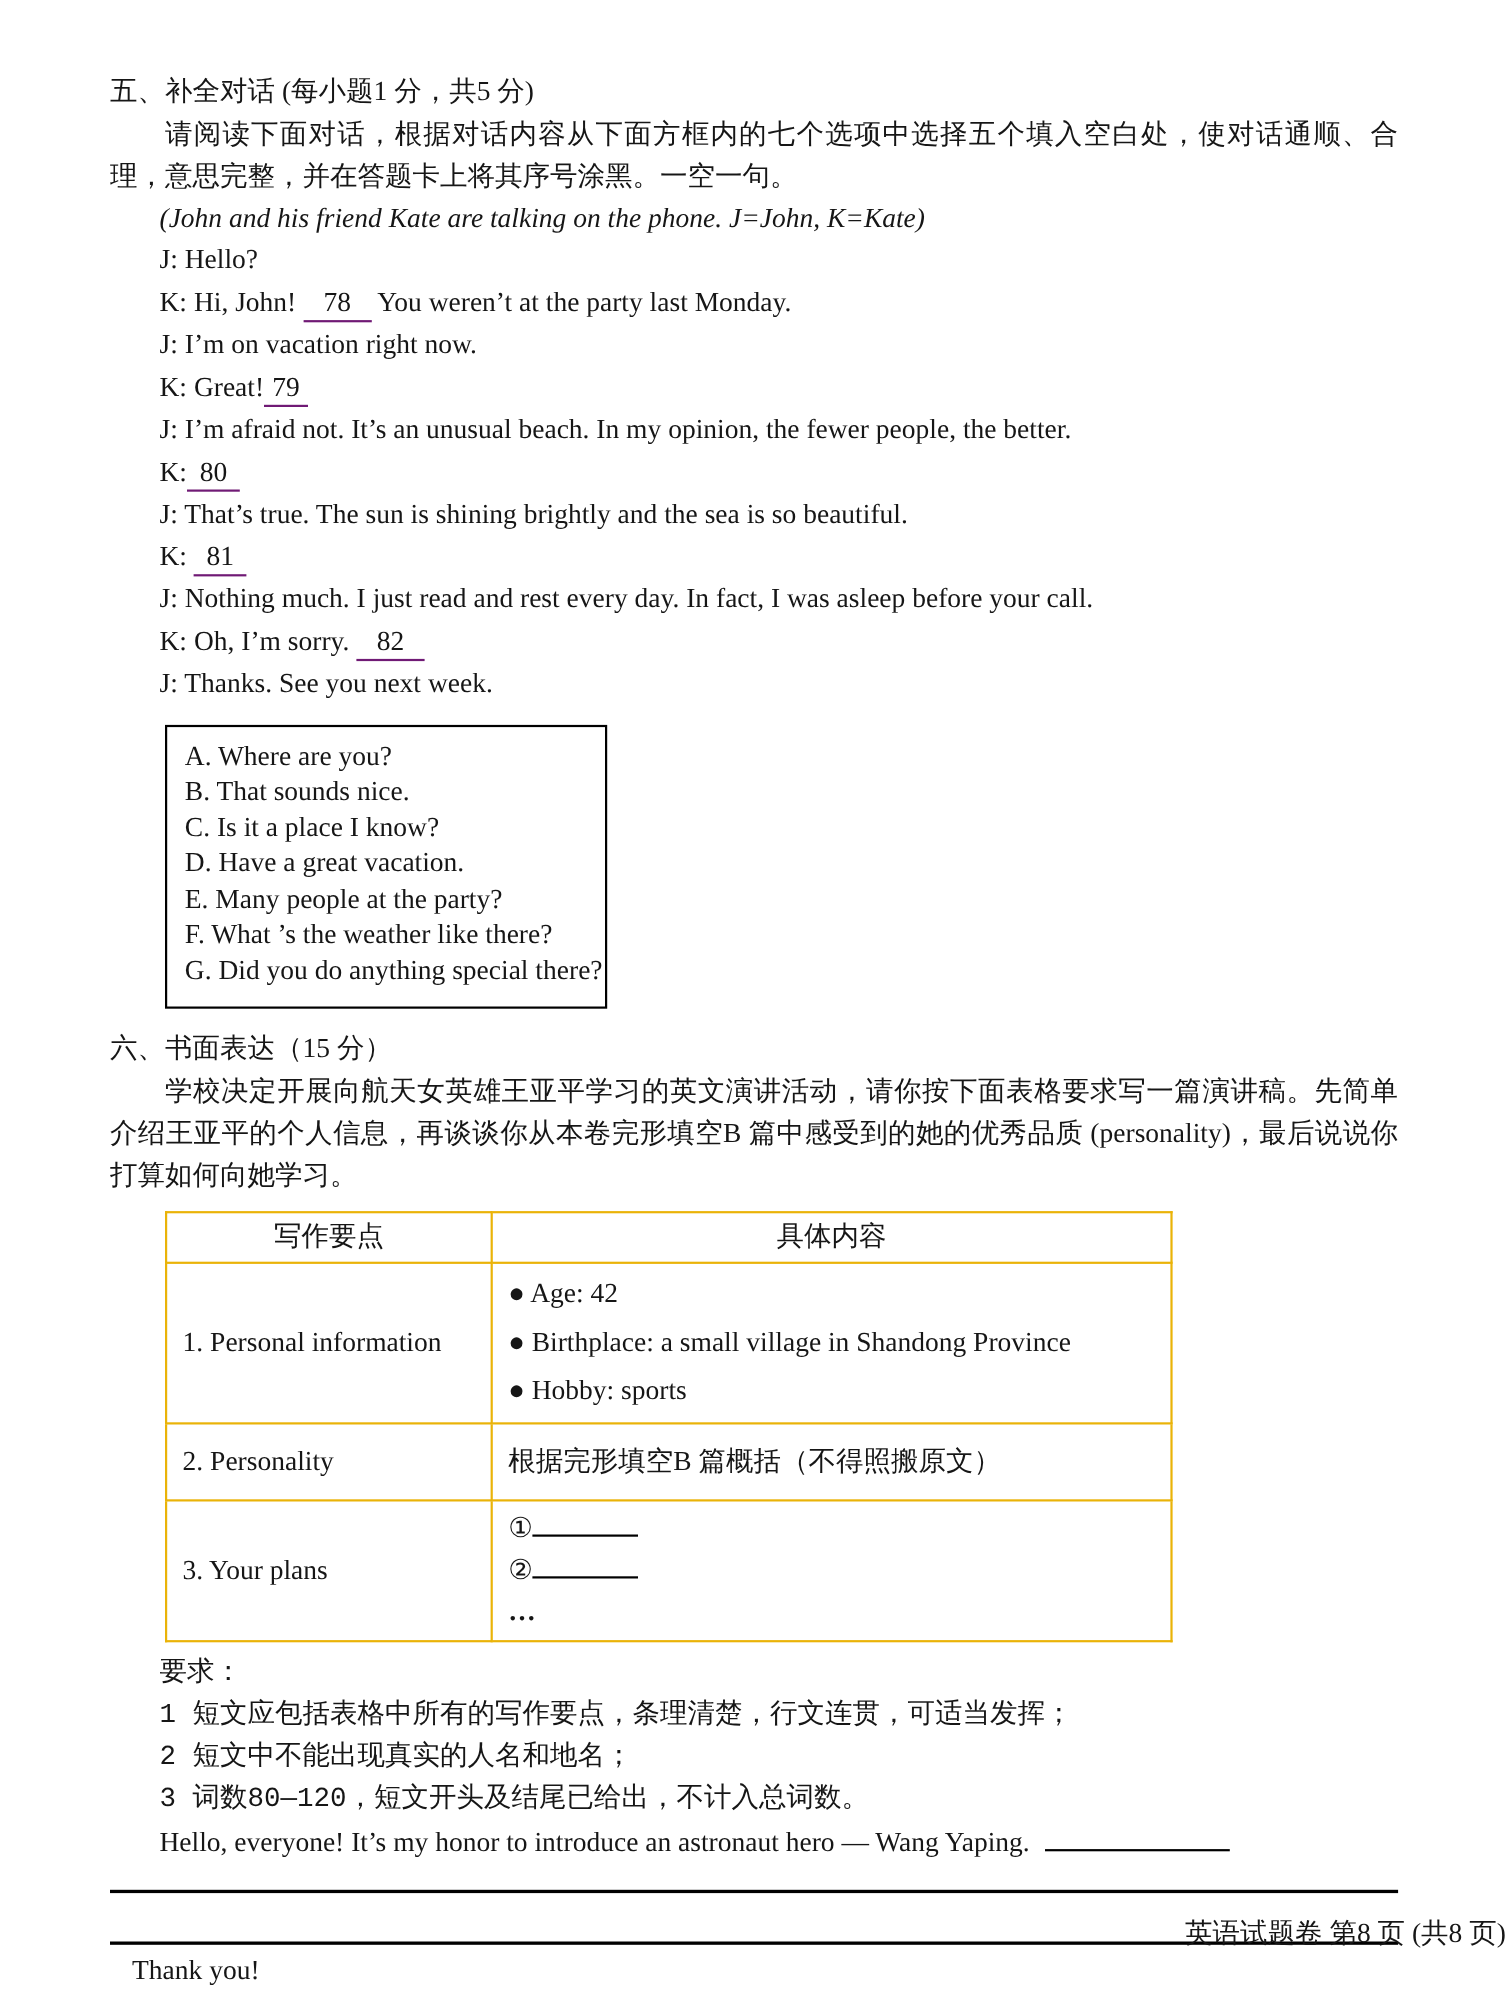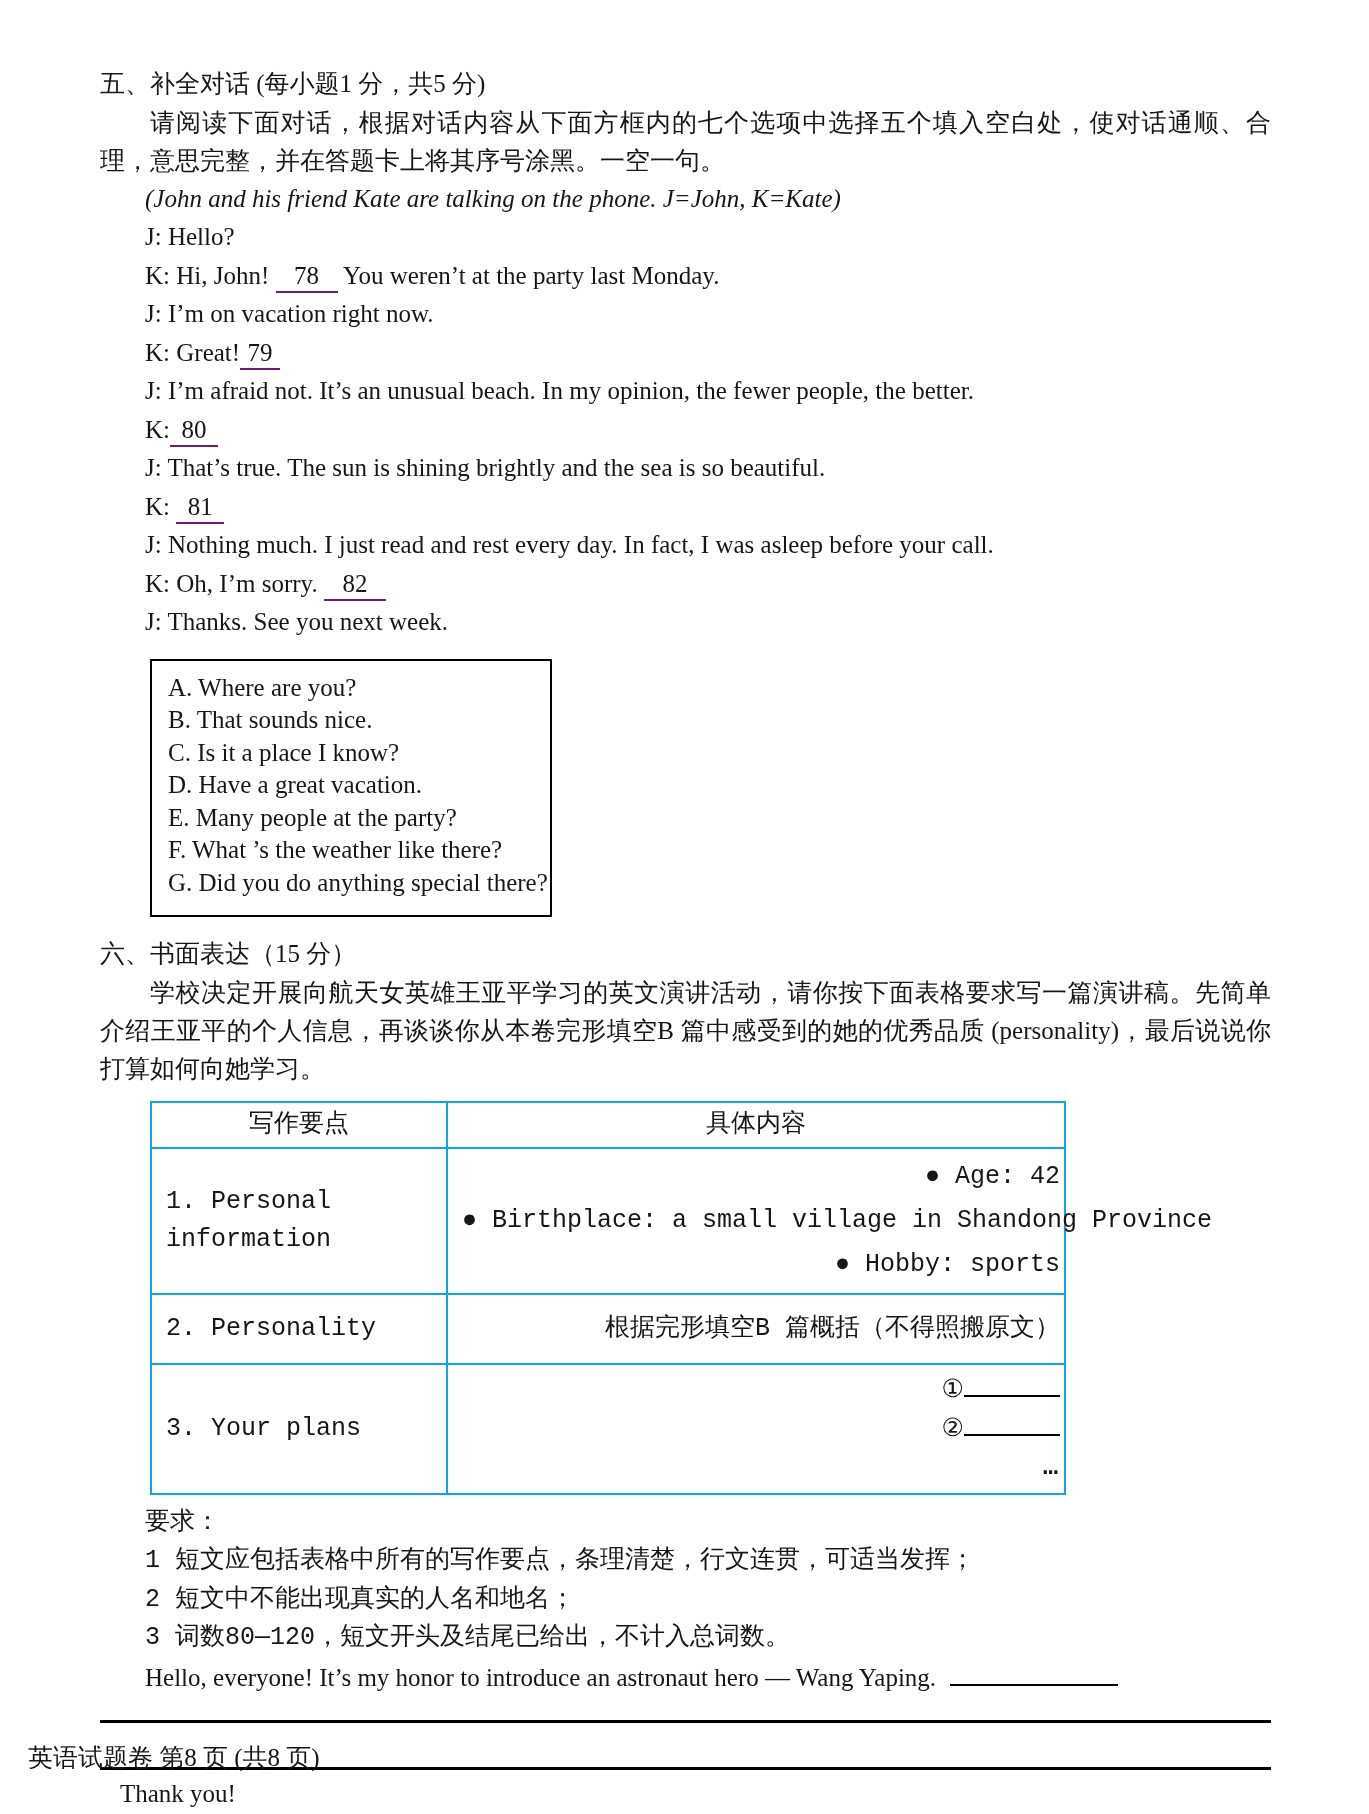--- a/index.html
+++ b/index.html
@@ -38,30 +38,29 @@
   }
   .options-box p { line-height:32.6px; white-space:nowrap; }
   .sec6 { margin-top:17px; }
   .info-table {
     border-collapse:collapse;
     margin:13px 0 0 50px;
     width:916px;
     table-layout:fixed;
   }
   .info-table td {
-    border:2px solid #0ea5e9;
+    border:2px solid #eab308;
     padding:0;
     vertical-align:middle;
-    font-family:Liberation Mono, monospace;
   }
   .info-table .col-point { width:294px; }
   .info-table .th-cell { text-align:center; height:44px; }
   .info-table .point-cell { padding-left:14px; }
   .info-table .detail-cell { padding:6px 4px 6px 14px; }
-  .detail-cell p { line-height:44px; white-space:nowrap;text-align:right; }
+  .detail-cell p { line-height:44px; white-space:nowrap; }
   .row2 td { height:56px; }
   .row2 .detail-cell p { line-height:34px; }
   .plans-cell p { line-height:38px; }
   .fill-line {
     display:inline-block;
     width:96px;
     height:24px;
     border-bottom:2px solid #000;
     vertical-align:baseline;
   }
@@ -76,23 +75,22 @@
     border-bottom:2px solid #000;
     margin-left:14px;
   }
   .write-line { border-top:3px solid #000; height:0; width:1171px; }
   .wl1 { margin-top:22px; }
   .wl2 { margin-top:44px; }
   .closing { margin-left:20px; margin-top:4px; line-height:40px; }
   .footer {
     position:absolute;
     left:0; right:0; bottom:38px;
-    text-align:left;
+    text-align:right;
     line-height:36px;
-    padding-left:28px;
   }
 </style>
 </head>
 <body>
 
 <div class="page">
 
   <p class="sec-heading">五、补全对话 (每小题1 分，共5 分)</p>
 
   <p class="intro">请阅读下面对话，根据对话内容从下面方框内的七个选项中选择五个填入空白处，使对话通顺、合理，意思完整，并在答题卡上将其序号涂黑。一空一句。</p>

